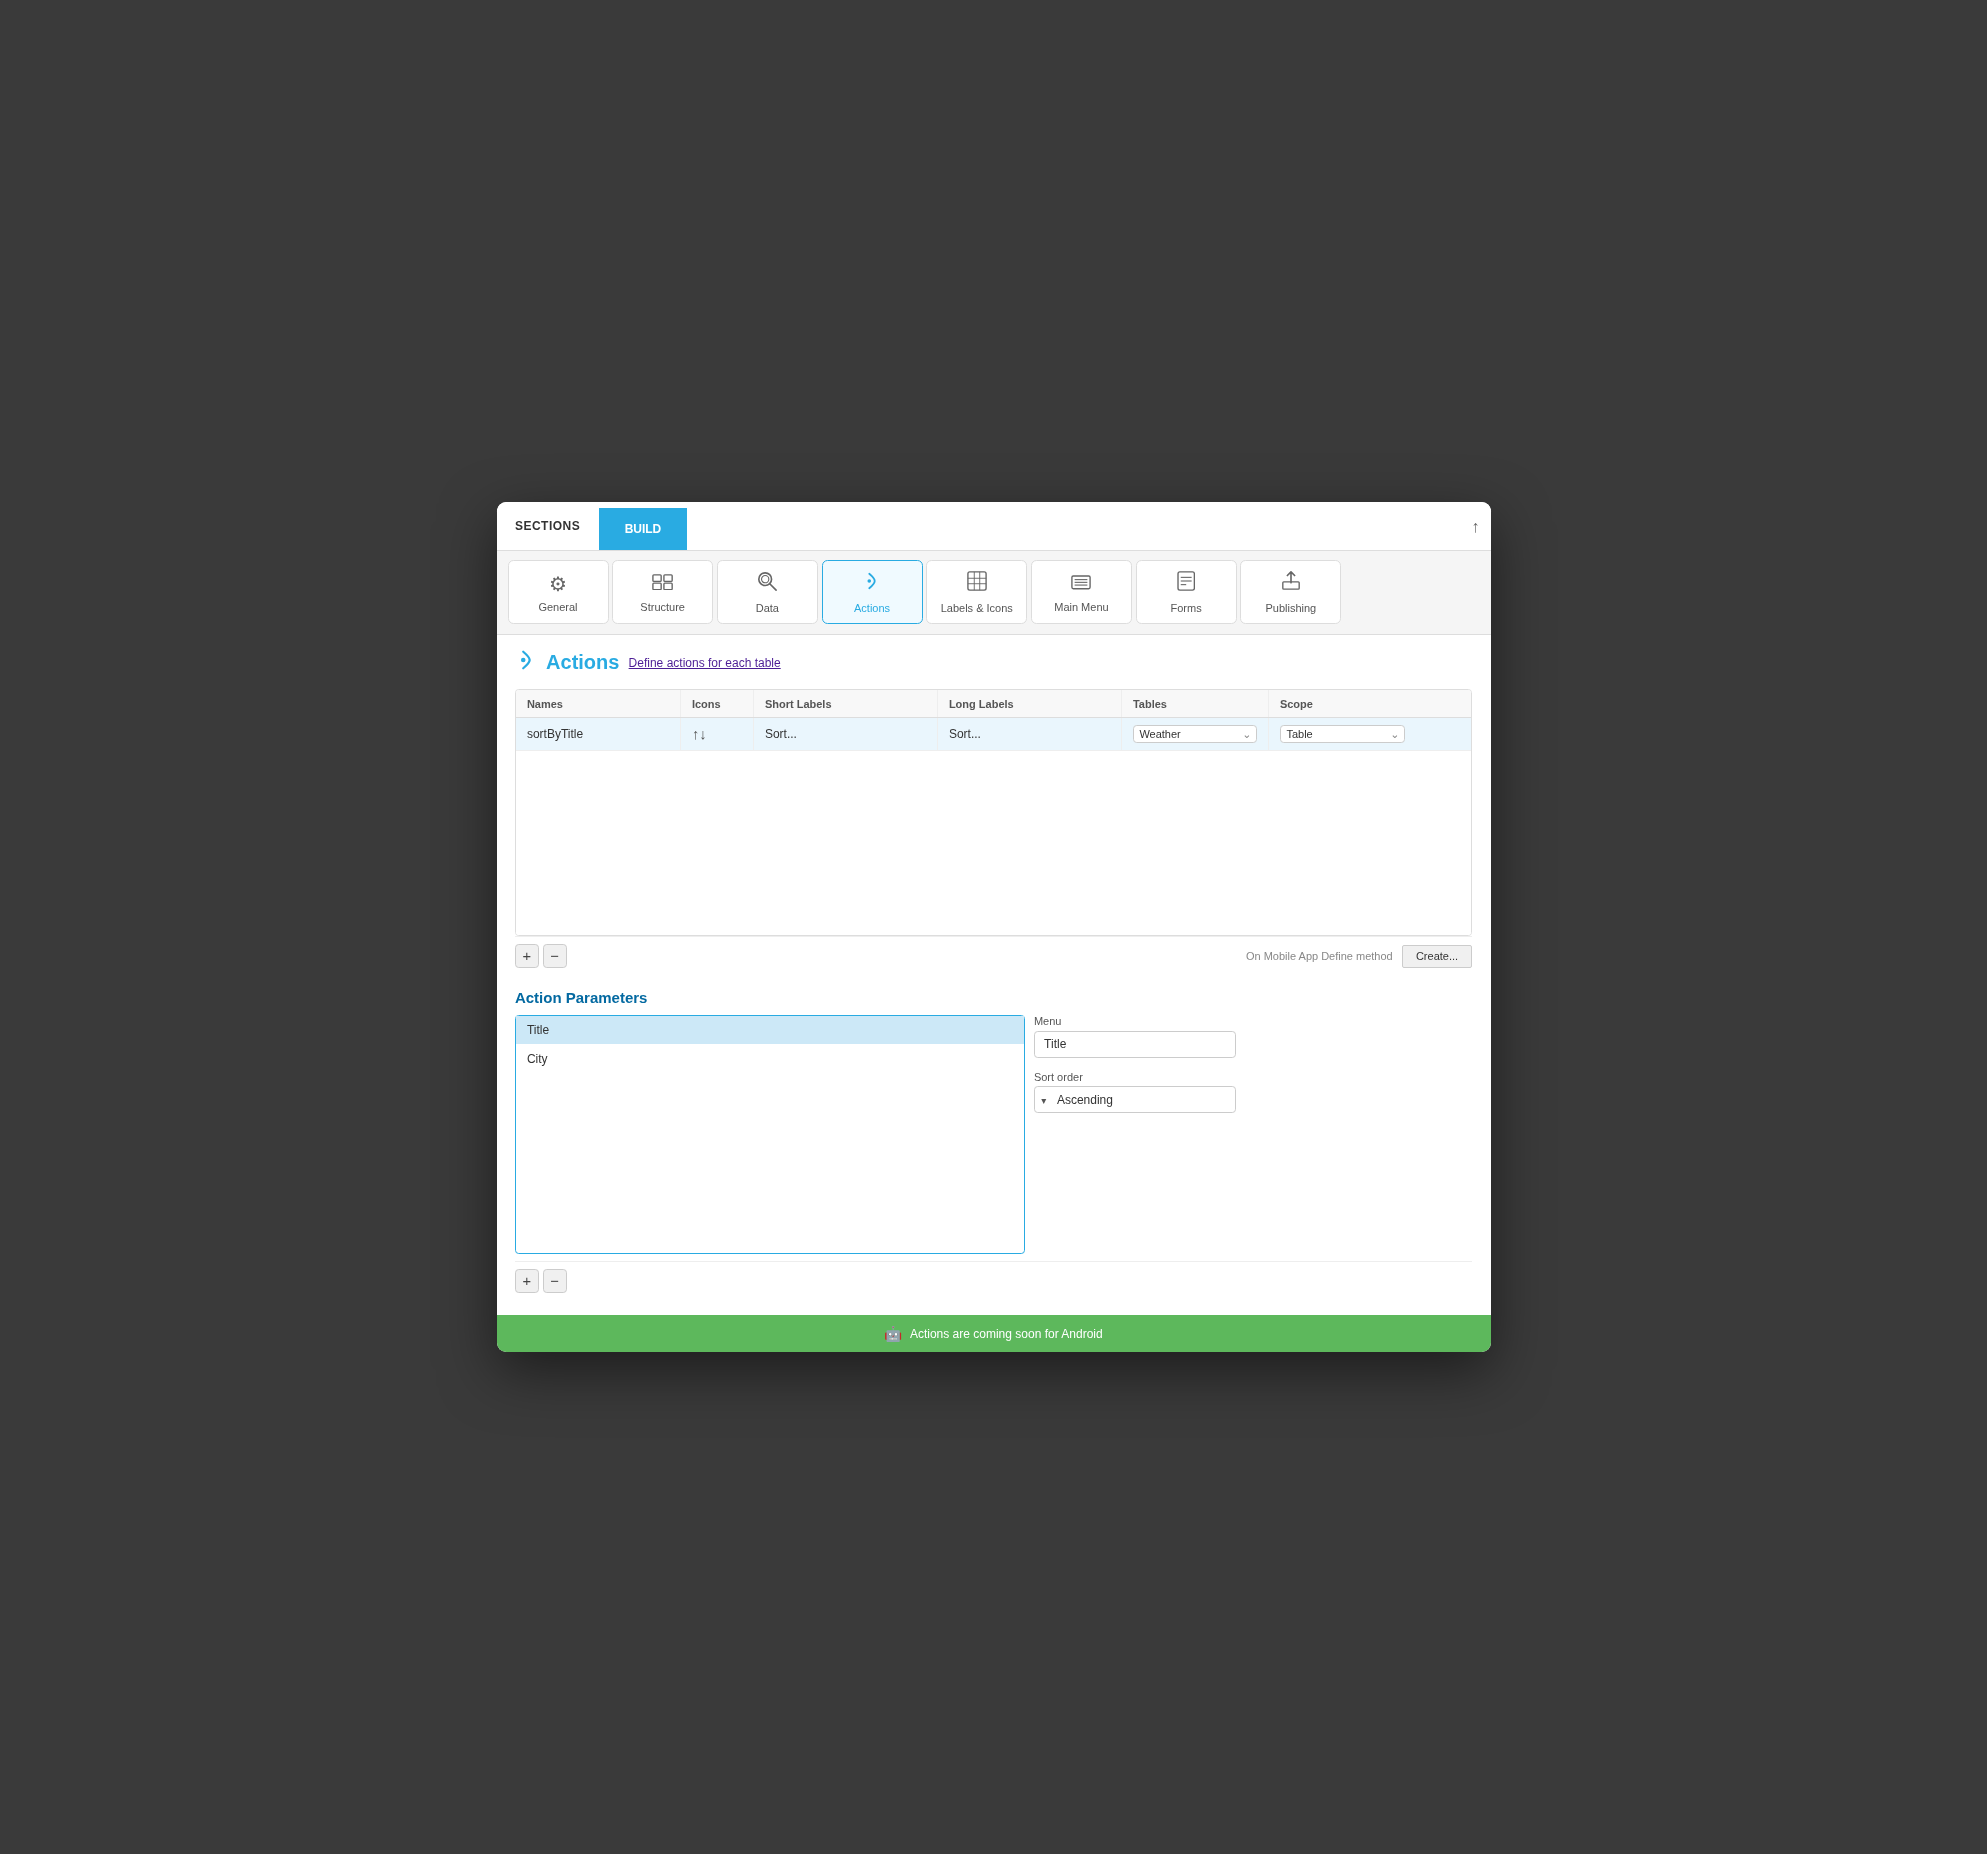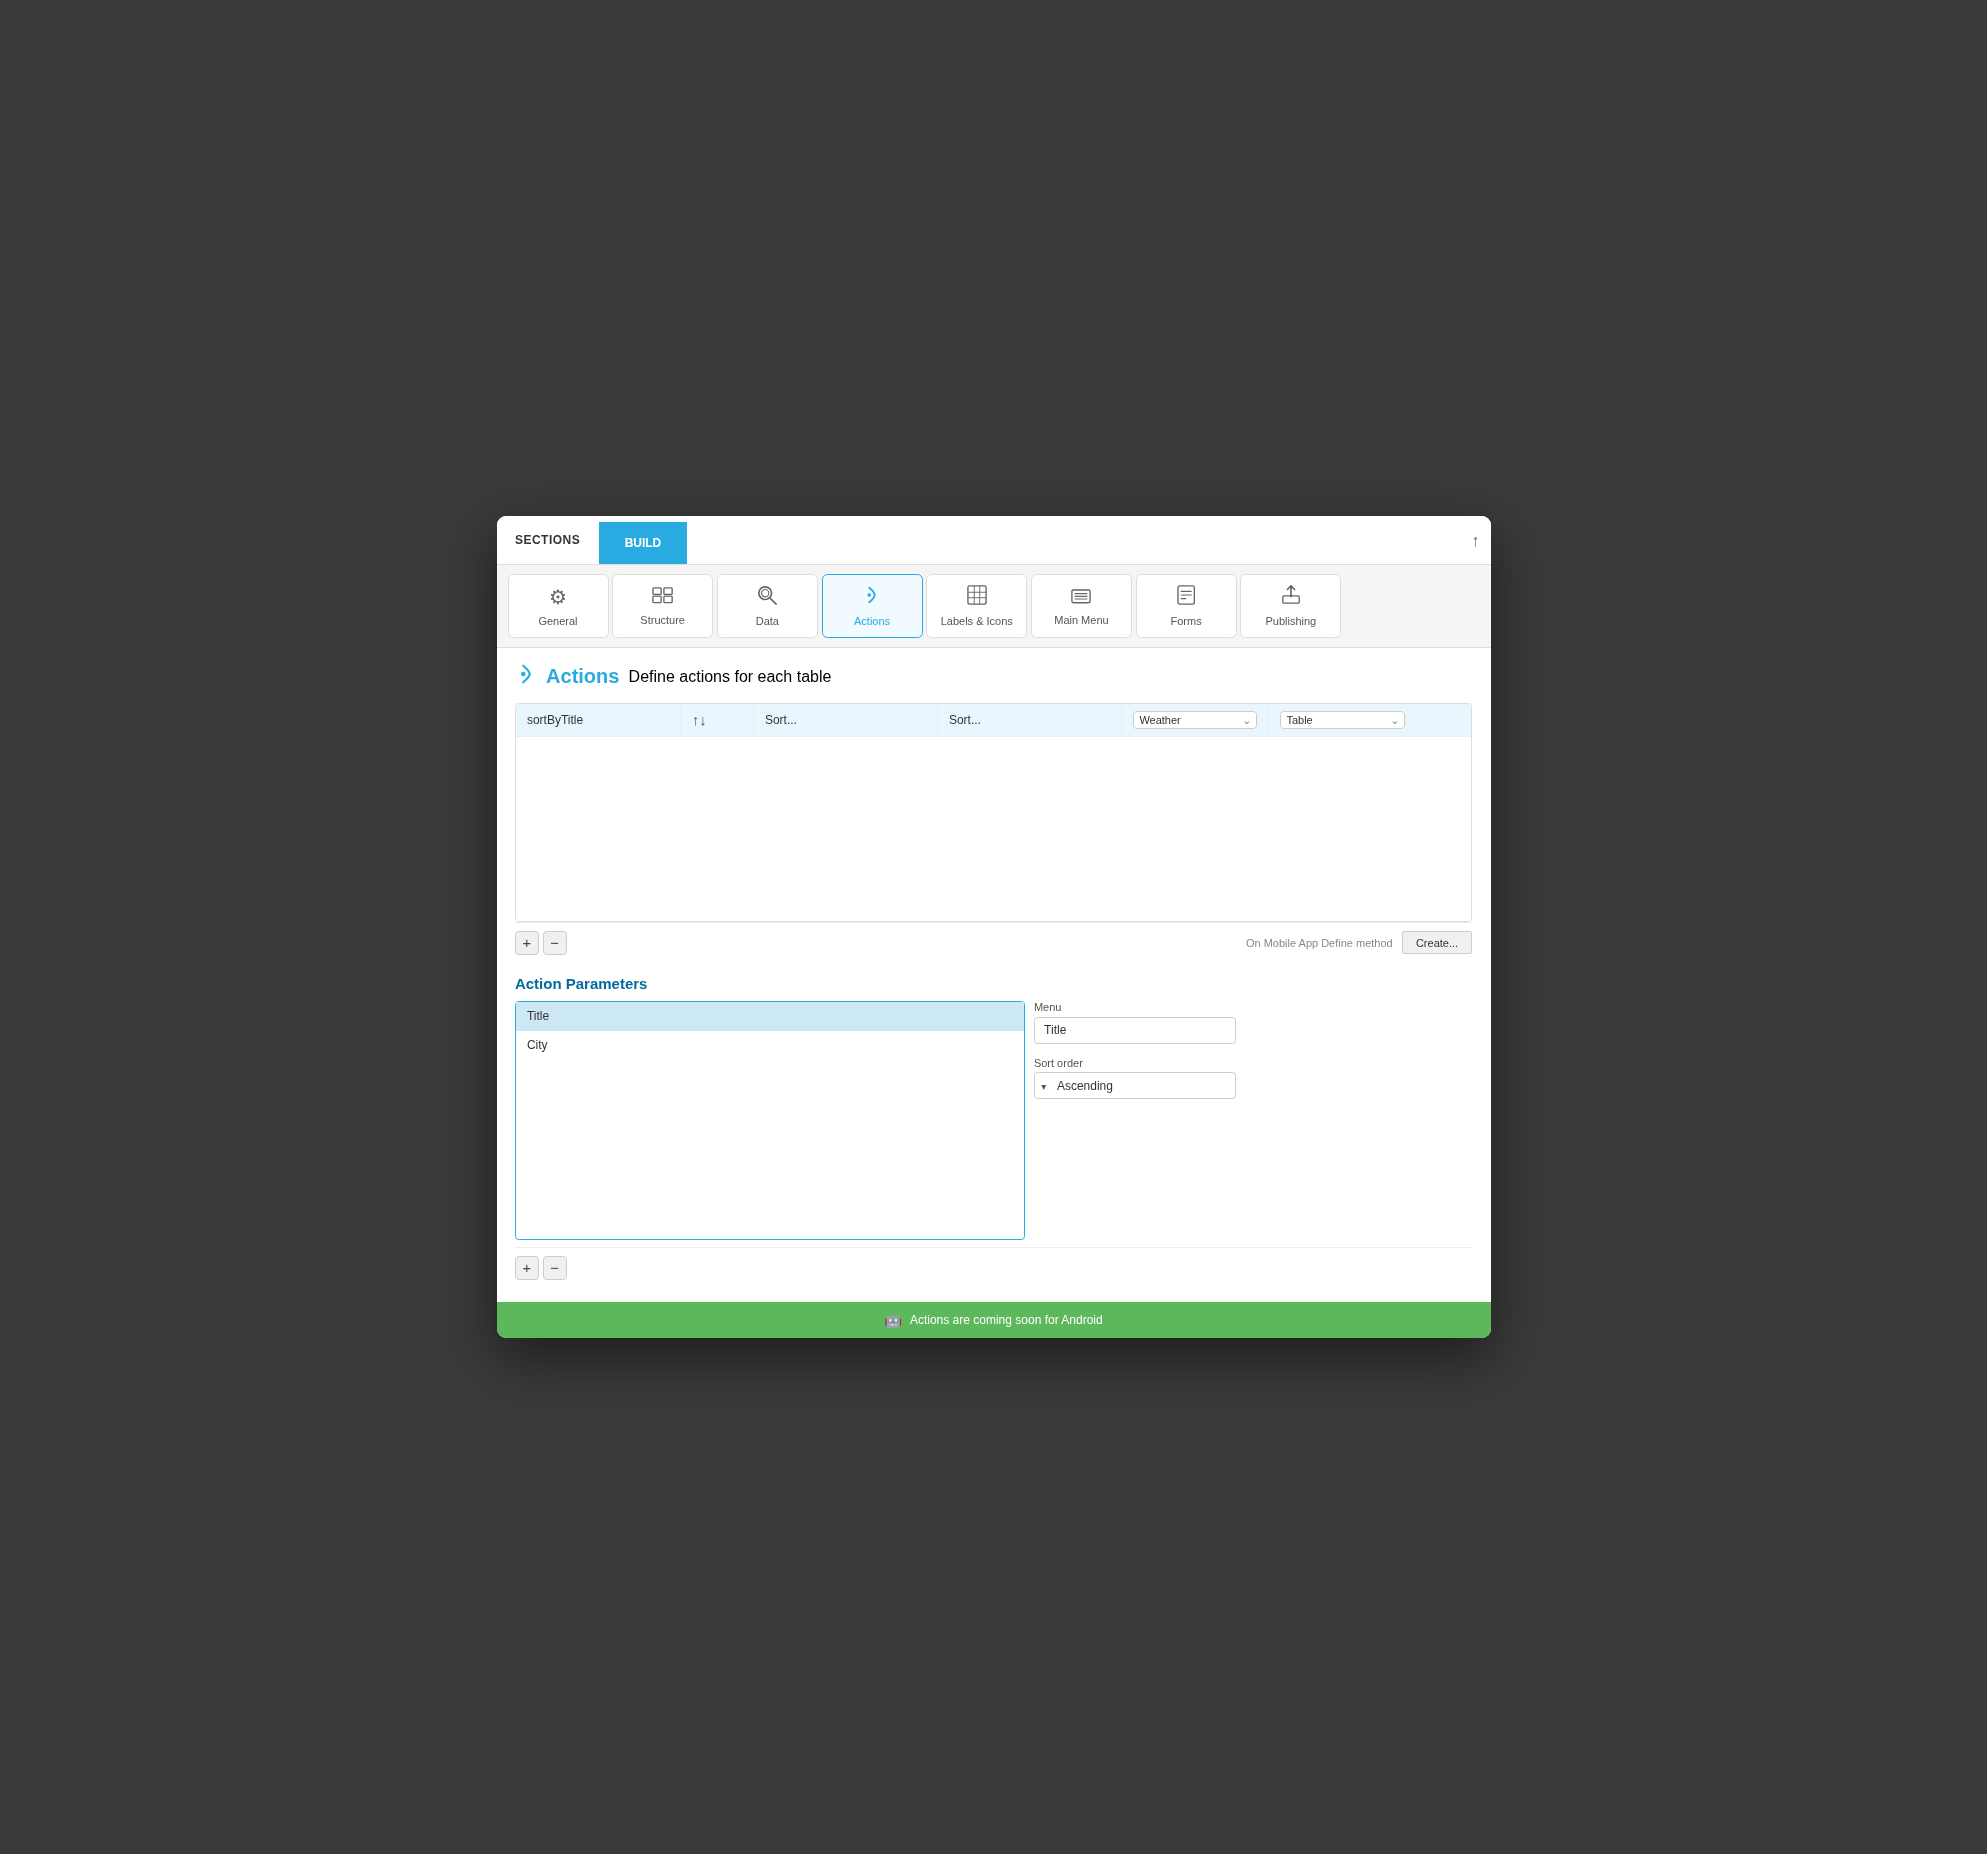--- a/index.html
+++ b/index.html
@@ -132,22 +132,23 @@
     .actions-icon {
       color: #29abe2;
       font-size: 20px;
     }
     .actions-title {
       font-size: 20px;
       font-weight: 600;
       color: #29abe2;
     }
     .actions-desc {
-      font-size: 16px;
-      color: #000000;
+      font-size: 12px;
+      color: #4c1d95;
+      text-decoration: underline;
     }
     
     .data-table {
       width: 100%;
       border: 0.9px solid #ddd;
       border-radius: 3.7px;
       overflow: hidden;
       font-size: 12px;
     }
     .table-header {
@@ -438,20 +439,28 @@
         <svg width="22" height="22" viewBox="0 0 24 24" fill="none">
           <path d="M9 3 C9 3 16 9 16 12 C16 15 9 21 9 21" stroke="#29abe2" stroke-width="2.5" stroke-linecap="round" fill="none"></path>
           <circle cx="9" cy="12" r="2.5" fill="#29abe2"></circle>
         </svg>
       </span>
       <span class="actions-title">Actions</span>
       <span class="actions-desc">Define actions for each table</span>
     </div>
 
     <div class="data-table">
+      <div class="table-header">
+        <div class="table-header-cell">Names</div>
+        <div class="table-header-cell">Icons</div>
+        <div class="table-header-cell">Short Labels</div>
+        <div class="table-header-cell">Long Labels</div>
+        <div class="table-header-cell">Tables</div>
+        <div class="table-header-cell">Scope</div>
+      </div>
       <div class="table-row">
         <div class="table-cell">
           <span>sortByTitle</span>
         </div>
         <div class="table-cell">
           <span class="sort-icon">↑↓</span>
         </div>
         <div class="table-cell">
           <span>Sort...</span>
         </div>

